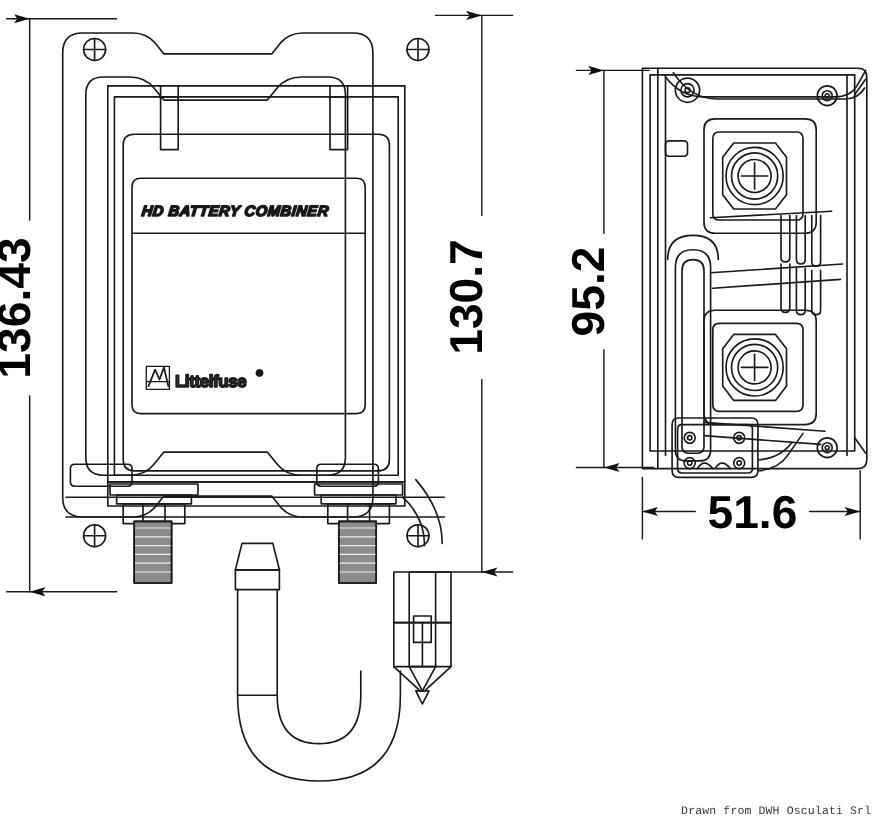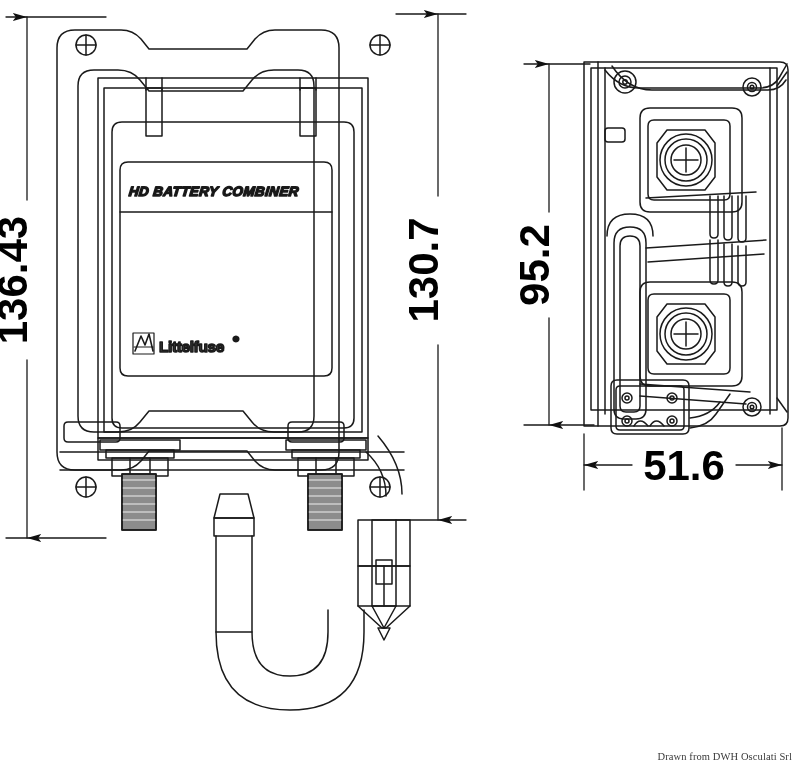--- a/index.html
+++ b/index.html
@@ -14,24 +14,24 @@
   #sheet svg{display:block;}
 
   .dimtext{
     font-family:"Liberation Sans", sans-serif;
     font-weight:bold;
     fill:#000;
   }
   .credit{
     position:absolute;
     right:8px;
-    bottom:0;
+    bottom:18px;
     font-size:10.5px;
     color:#3a3a3a;
-    font-family:Liberation Serif, serif;
+    font-family:Liberation Mono, monospace;
     letter-spacing:0.1px;
     white-space:nowrap;
   }
   .labeltext{
     font-family:"Liberation Sans", sans-serif;
     font-weight:bold;
     font-style:italic;
     fill:#111;
   }
   .brandtext{

